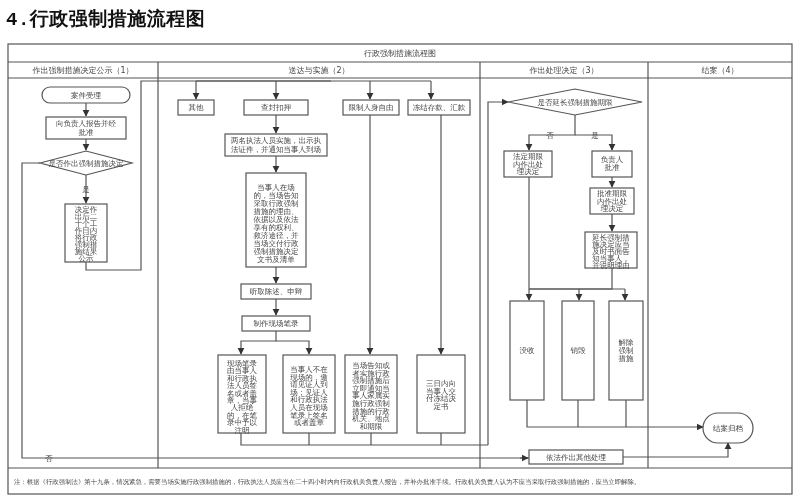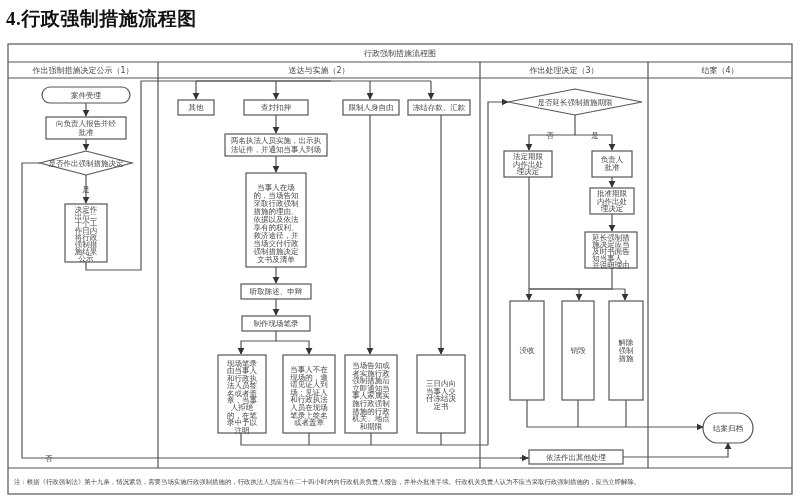--- a/index.html
+++ b/index.html
@@ -1,17 +1,17 @@
 <!DOCTYPE html>
 <html><head>
 <meta charset="utf-8">
 <style>
   html, body { margin:0; padding:0; background:#ffffff; }
   body { width:800px; height:501px; position:relative; overflow:hidden; font-family:"DejaVu Sans", sans-serif; color:#333; }
-  .page-title { position:absolute; left:6px; top:6px; font-family:Liberation Serif, serif; font-size:19px; font-weight:bold; color:#111; letter-spacing:0.5px; }
+  .page-title { position:absolute; left:6px; top:6px; font-family:Liberation Mono, monospace; font-size:19px; font-weight:bold; color:#111; letter-spacing:0.5px; }
   svg { position:absolute; left:0; top:0; }
   .box { fill:#fff; stroke:#555; stroke-width:1.2; }
   .frame { fill:none; stroke:#555; stroke-width:1.2; }
   .ln { fill:none; stroke:#555; stroke-width:1.2; }
   .t { font-family:"DejaVu Sans", sans-serif; font-size:7.5px; fill:#444; }
   .th { font-family:"DejaVu Sans", sans-serif; font-size:8px; fill:#444; }
   .note { font-family:"DejaVu Sans", sans-serif; font-size:6.4px; fill:#444; }
 </style>
 </head>
 <body>

